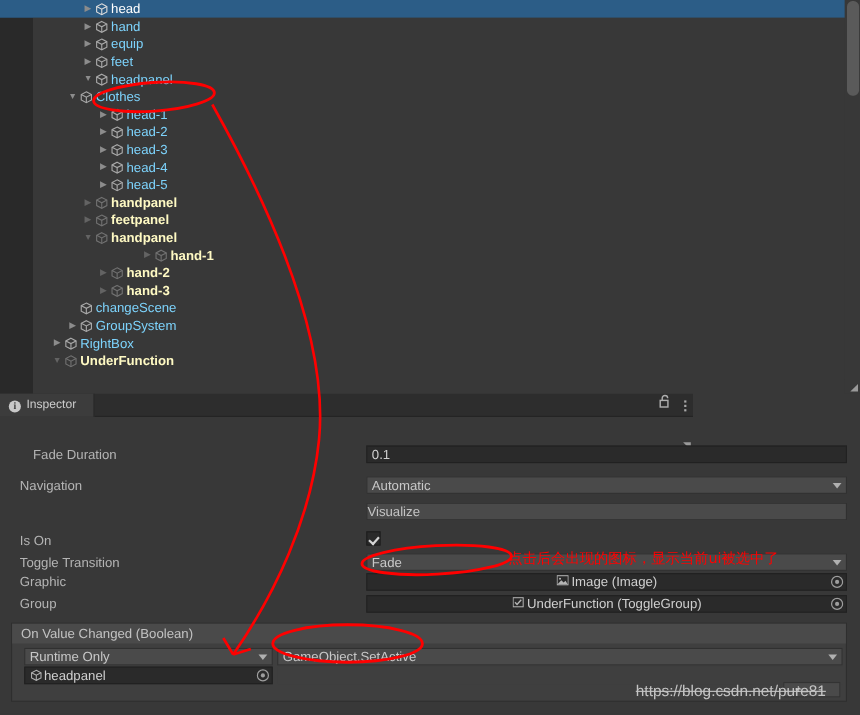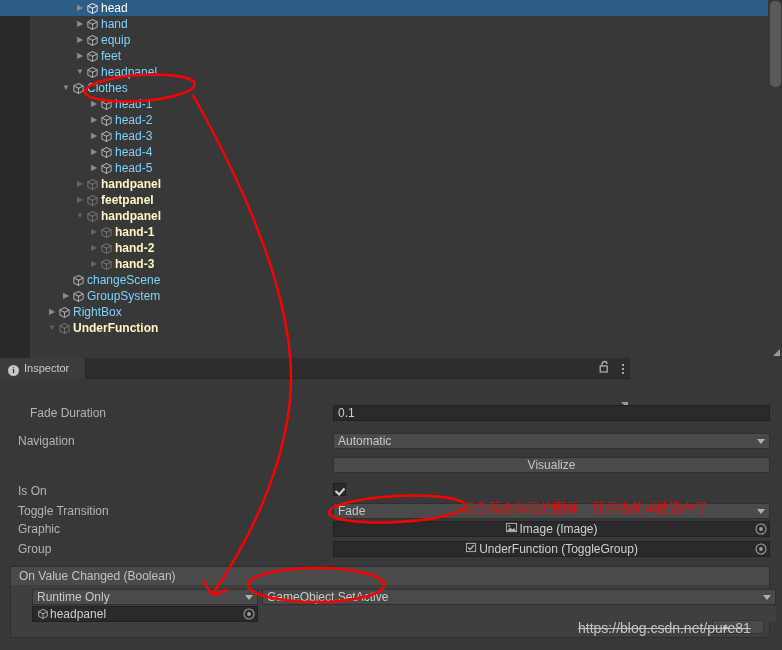--- a/index.html
+++ b/index.html
@@ -129,21 +129,21 @@
     color: #c8c8c8; font-size: 12px; line-height: 14px; padding: 0 4px;
     position: relative;
   }
   .popup .arrow {
     position: absolute; right: 4px; top: 5px; width: 0; height: 0;
     border-left: 4px solid transparent; border-right: 4px solid transparent;
     border-top: 5px solid #b0b0b0;
   }
   .btn {
     width: 100%; height: 16px; background: #4a4a4a; border: 1px solid #303030;
-    color: #c4c4c4; font-size: 12px; line-height: 14px; text-align: center;
+    color: #c4c4c4; font-size: 12px; line-height: 14px; text-align: left;
   }
   .objfield {
     width: 100%; height: 16px; background: #2a2a2a; border: 1px solid #212121;
     color: #cfcfcf; font-size: 12px; line-height: 14px; padding: 0 4px;
     position: relative; white-space: nowrap; overflow: hidden; text-align: center;
   }
   .objfield .objico {
     display: inline-block; width: 13px; vertical-align: top; margin-right: 1px;
   }
   .objfield .targetdot {
@@ -162,21 +162,21 @@
   
   .eventbox {
     position: absolute; left: 10px; top: 187px; width: 760px; height: 72px;
     background: #3f3f3f; border: 1px solid #2e2e2e;
   }
   .eventbox .ev-header {
     position: absolute; left: 0; top: 0; width: 100%; height: 18px;
     background: #4a4a4a; line-height: 18px; padding-left: 8px;
     font-size: 12px; color: #c2c2c2;
   }
-  .ev-row { position: absolute; left: 21px; top: 22px; width: 744px; height: 38px; }
+  .ev-row { position: absolute; left: 11px; top: 22px; width: 744px; height: 38px; }
   .ev-mode {
     position: absolute; left: 0; top: 0; width: 226px; height: 16px;
     background: #4a4a4a; border: 1px solid #303030; color: #c8c8c8;
     font-size: 12px; line-height: 14px; padding: 0 4px;
   }
   .ev-mode .arrow {
     position: absolute; right: 4px; top: 5px; width: 0; height: 0;
     border-left: 4px solid transparent; border-right: 4px solid transparent;
     border-top: 5px solid #b0b0b0;
   }
@@ -292,21 +292,21 @@
               <path d="M2 4.2 L7 6.8 L12 4.2 M7 6.8 L7 12.2" fill="none" stroke="currentColor" stroke-width="1.1"></path>
             </svg></span><span class="lbl">handpanel</span></div>
         <div class="row dim" style="padding-left: 74px;"><span class="foldout">▶</span><span class="cubeico" style="color: rgb(113, 113, 113);"><svg width="13" height="13" viewBox="0 0 14 14">
               <path d="M7 1.6 L12 4.2 L12 9.6 L7 12.2 L2 9.6 L2 4.2 Z" fill="none" stroke="currentColor" stroke-width="1.1"></path>
               <path d="M2 4.2 L7 6.8 L12 4.2 M7 6.8 L7 12.2" fill="none" stroke="currentColor" stroke-width="1.1"></path>
             </svg></span><span class="lbl">feetpanel</span></div>
         <div class="row dim" style="padding-left: 74px;"><span class="foldout">▼</span><span class="cubeico" style="color: rgb(113, 113, 113);"><svg width="13" height="13" viewBox="0 0 14 14">
               <path d="M7 1.6 L12 4.2 L12 9.6 L7 12.2 L2 9.6 L2 4.2 Z" fill="none" stroke="currentColor" stroke-width="1.1"></path>
               <path d="M2 4.2 L7 6.8 L12 4.2 M7 6.8 L7 12.2" fill="none" stroke="currentColor" stroke-width="1.1"></path>
             </svg></span><span class="lbl">handpanel</span></div>
-        <div class="row dim" style="padding-left: 88px;"><span class="foldout">▶</span><span class="cubeico" style="color: rgb(113, 113, 113);"><svg width="13" height="13" viewBox="0 0 14 14">
+        <div class="row dim" style="padding-left: 88px; margin-left: 40px;"><span class="foldout">▶</span><span class="cubeico" style="color: rgb(113, 113, 113);"><svg width="13" height="13" viewBox="0 0 14 14">
               <path d="M7 1.6 L12 4.2 L12 9.6 L7 12.2 L2 9.6 L2 4.2 Z" fill="none" stroke="currentColor" stroke-width="1.1"></path>
               <path d="M2 4.2 L7 6.8 L12 4.2 M7 6.8 L7 12.2" fill="none" stroke="currentColor" stroke-width="1.1"></path>
             </svg></span><span class="lbl">hand-1</span></div>
         <div class="row dim" style="padding-left: 88px;"><span class="foldout">▶</span><span class="cubeico" style="color: rgb(113, 113, 113);"><svg width="13" height="13" viewBox="0 0 14 14">
               <path d="M7 1.6 L12 4.2 L12 9.6 L7 12.2 L2 9.6 L2 4.2 Z" fill="none" stroke="currentColor" stroke-width="1.1"></path>
               <path d="M2 4.2 L7 6.8 L12 4.2 M7 6.8 L7 12.2" fill="none" stroke="currentColor" stroke-width="1.1"></path>
             </svg></span><span class="lbl">hand-2</span></div>
         <div class="row dim" style="padding-left: 88px;"><span class="foldout">▶</span><span class="cubeico" style="color: rgb(113, 113, 113);"><svg width="13" height="13" viewBox="0 0 14 14">
               <path d="M7 1.6 L12 4.2 L12 9.6 L7 12.2 L2 9.6 L2 4.2 Z" fill="none" stroke="currentColor" stroke-width="1.1"></path>
               <path d="M2 4.2 L7 6.8 L12 4.2 M7 6.8 L7 12.2" fill="none" stroke="currentColor" stroke-width="1.1"></path>

